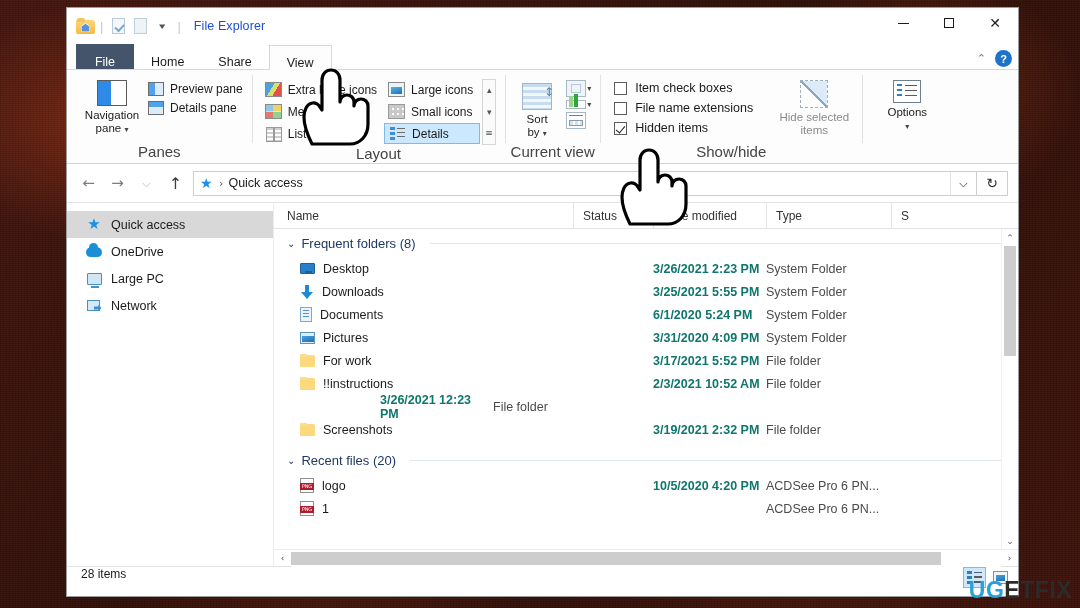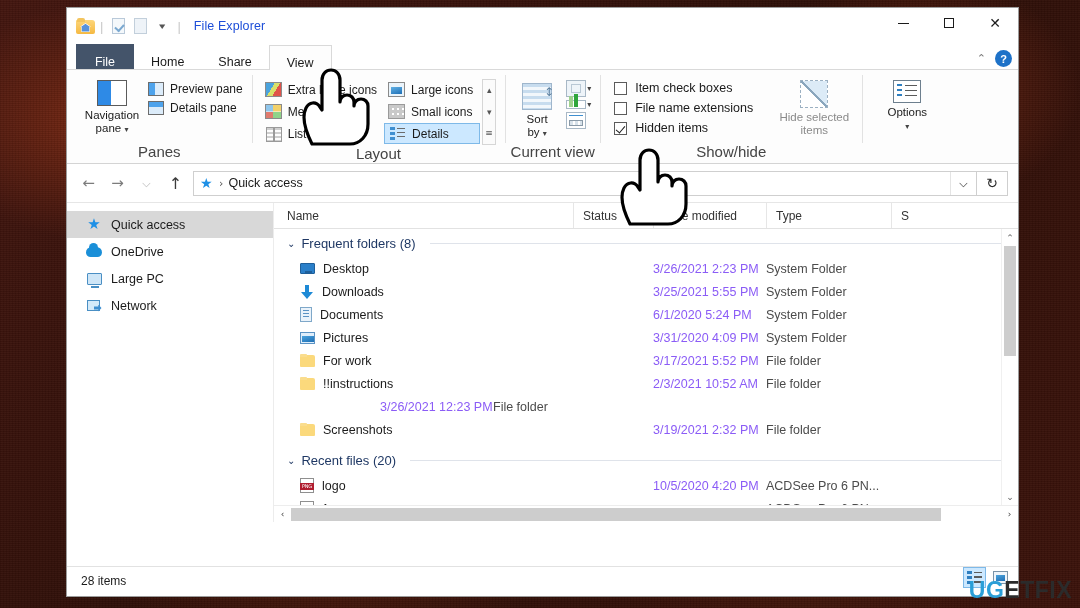--- a/index.html
+++ b/index.html
@@ -338,21 +338,21 @@
   .listarea { flex:1; overflow:hidden; position:relative; }
   .grouphdr {
     display:flex; align-items:center; gap:6px; height:28px; padding-left:13px;
     font-size:13px; color:#1f3864;
   }
   .grouphdr .gchev { font-size:10px; color:#1f3864; font-family:"DejaVu Sans",sans-serif;}
   .grouphdr .gline { flex:1; height:1px; background:#dfe3ea; margin-left:8px; margin-right:14px;}
   .row { height:23px; display:flex; align-items:center; padding-left:26px; font-size:12.5px; color:#1b1b1b;}
   .row .rname { width:273px; display:flex; align-items:center; gap:8px; }
   .row .rstatus { width:80px; }
-  .row .rdate { width:113px; color:#8b5cf6; }
+  .row .rdate { width:113px; color:#0f766e;font-weight:bold; }
   .row .rtype { width:125px; color:#4b4b4b; }
   .r-ico { width:16px; height:16px; flex:0 0 auto; position:relative; }
   .ico-desktop { width:15px; height:11px; background:#2a7fc9; border:1px solid #1f5f9a; border-radius:1px;}
   .ico-desktop::after{content:''; position:absolute; left:4px; bottom:0; width:7px; height:2px; background:#1f5f9a;}
   .ico-dl { width:14px; height:14px; position:relative; }
   .ico-dl::before{content:''; position:absolute; left:5px; top:0; width:4px; height:8px; background:#1e8ad6;}
   .ico-dl::after{content:''; position:absolute; left:1px; top:7px; width:0; height:0;
     border-left:6px solid transparent; border-right:6px solid transparent; border-top:7px solid #1e8ad6;}
   .ico-docs { width:12px; height:15px; background:#eaf3fb; border:1px solid #7fa8c9; position:relative;}
   .ico-docs::after{content:''; position:absolute; left:2px; top:2px; right:2px; bottom:2px;
@@ -378,22 +378,22 @@
   .vs-bot { position:absolute; bottom:0; left:0; right:0; }
 
   
   .hscroll { height:17px; flex:0 0 auto; display:flex; align-items:center;
      background:#fff; border-top:1px solid #ededed;}
   .hs-btn { width:17px; height:17px; display:flex; align-items:center; justify-content:center;
      font-size:9px; color:#3b3b3b; font-family:"DejaVu Sans",sans-serif; flex:0 0 auto;}
   .hs-track { flex:1; height:17px; background:#fff; position:relative; }
   .hs-thumb { position:absolute; left:0; top:2px; bottom:2px; width:650px; background:#cdcdcd;}
 
-  .statusbar { height:30px; flex:0 0 auto; display:flex; align-items:flex-end;
-     border-top:1px solid #e2e2e2; padding:0 6px 8px 14px; background:#fff;margin-top:44px; }
+  .statusbar { height:30px; flex:0 0 auto; display:flex; align-items:flex-start;
+     border-top:1px solid #e2e2e2; padding:0 6px 0 14px; background:#fff; }
   .status-text { font-size:12px; color:#1b1b1b; }
   .status-spacer { flex:1; }
   .view-toggles { display:flex; gap:3px; align-items:center; }
   .vt { width:23px; height:21px; display:flex; align-items:center; justify-content:center;
      position:relative; }
   .vt.sel { background:#cce8ff; border:1px solid #7eb9e8; }
   .vt-det { width:15px; height:13px; position:relative;}
   .vt-det::before{content:''; position:absolute; left:0; top:0; width:5px; height:13px;
     background-image: repeating-linear-gradient(180deg,#2f7fc0 0 3px, transparent 3px 5px);}
   .vt-det::after{content:''; position:absolute; left:7px; top:1px; right:0; bottom:1px;

